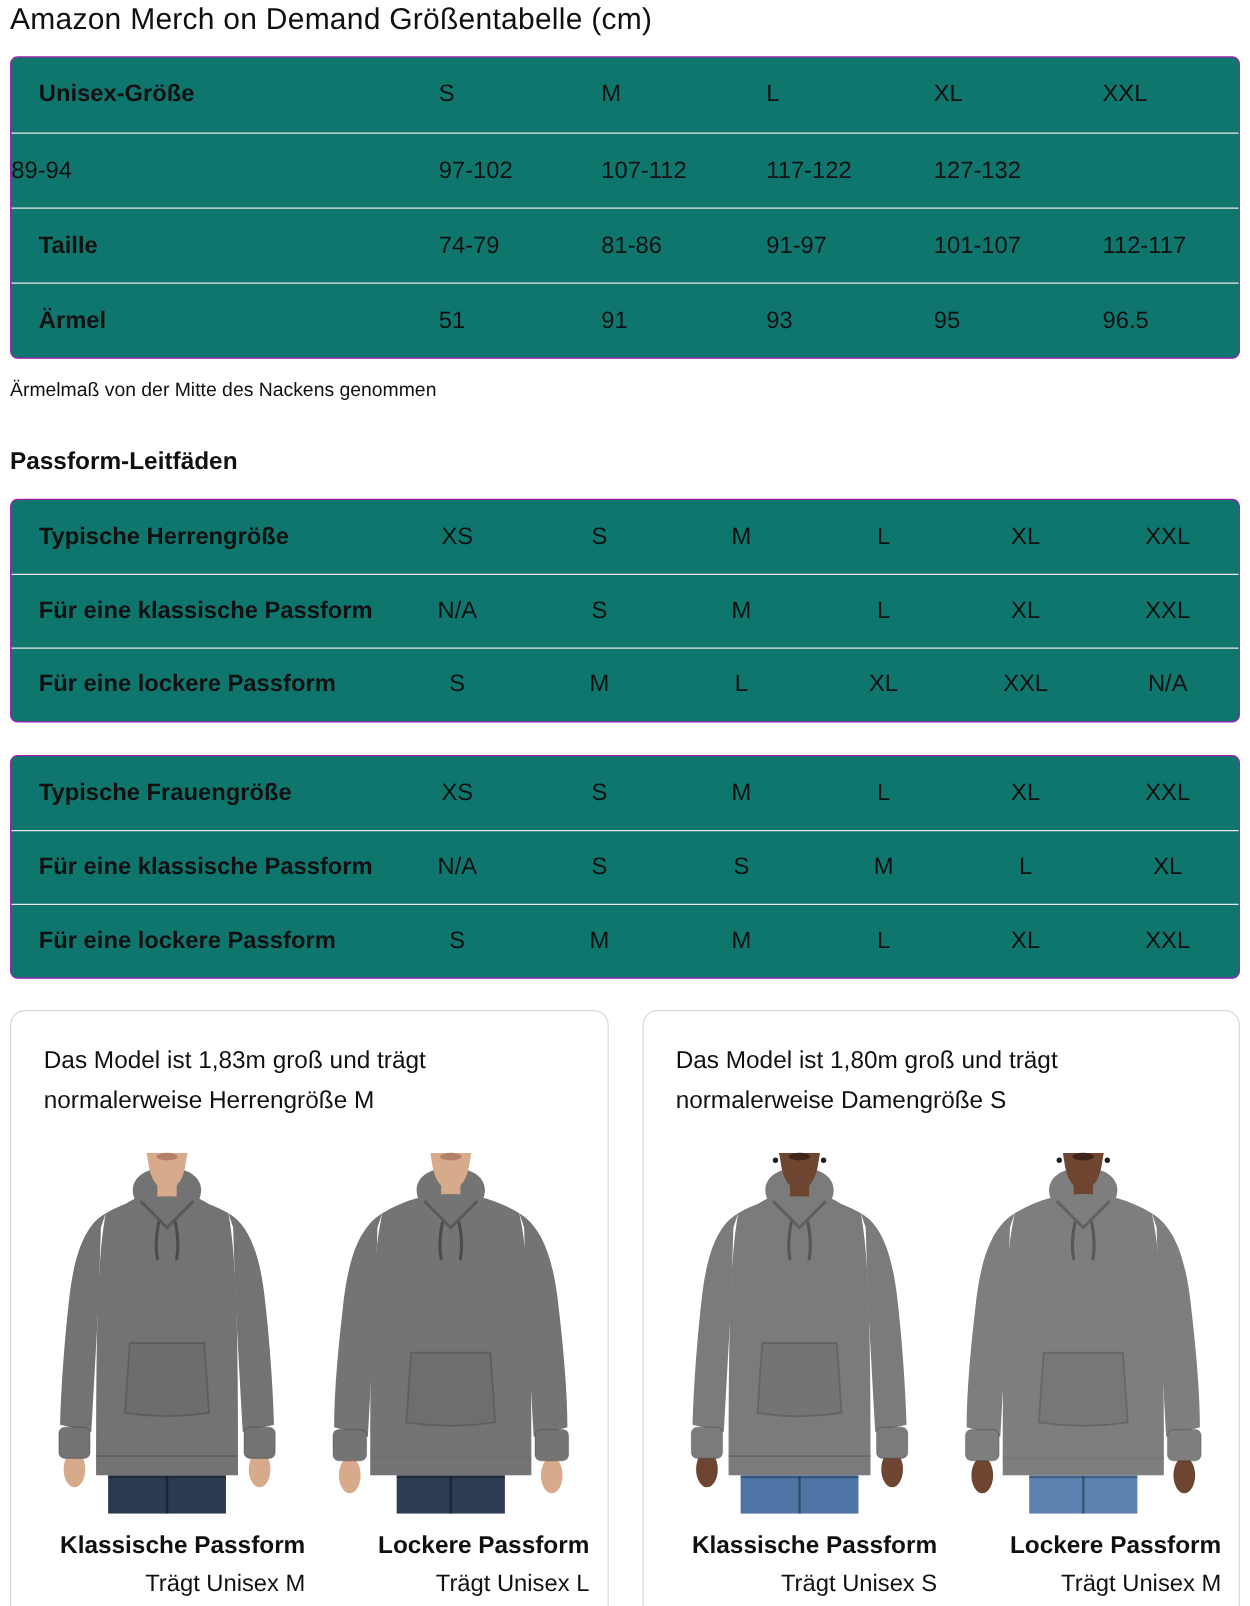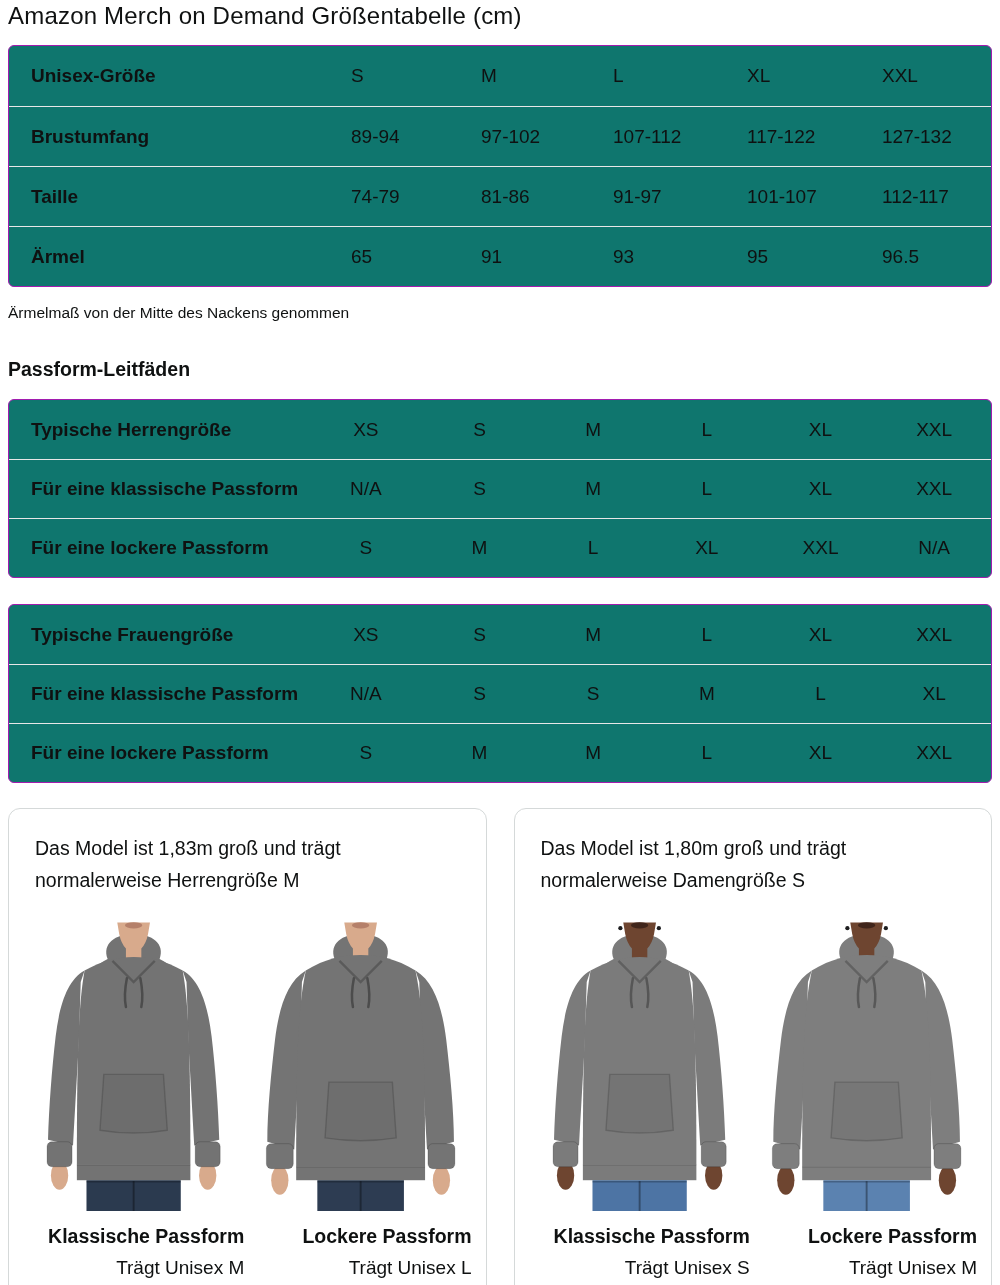--- a/index.html
+++ b/index.html
@@ -38,38 +38,37 @@
   <div class="tbl t1">
     <div class="row">
       <div class="cell lbl">Unisex-Größe</div>
       <div class="cell">S</div>
       <div class="cell">M</div>
       <div class="cell">L</div>
       <div class="cell">XL</div>
       <div class="cell">XXL</div>
     </div>
     <div class="row">
-      <div class="cell lbl">Brustumfang</div>
       <div class="cell">89-94</div>
       <div class="cell">97-102</div>
       <div class="cell">107-112</div>
       <div class="cell">117-122</div>
       <div class="cell">127-132</div>
     </div>
     <div class="row">
       <div class="cell lbl">Taille</div>
       <div class="cell">74-79</div>
       <div class="cell">81-86</div>
       <div class="cell">91-97</div>
       <div class="cell">101-107</div>
       <div class="cell">112-117</div>
     </div>
     <div class="row">
       <div class="cell lbl">Ärmel</div>
-      <div class="cell">65</div>
+      <div class="cell">51</div>
       <div class="cell">91</div>
       <div class="cell">93</div>
       <div class="cell">95</div>
       <div class="cell">96.5</div>
     </div>
   </div>
 
   <div class="note">Ärmelmaß von der Mitte des Nackens genommen</div>
 
   <div class="h2">Passform-Leitfäden</div>

